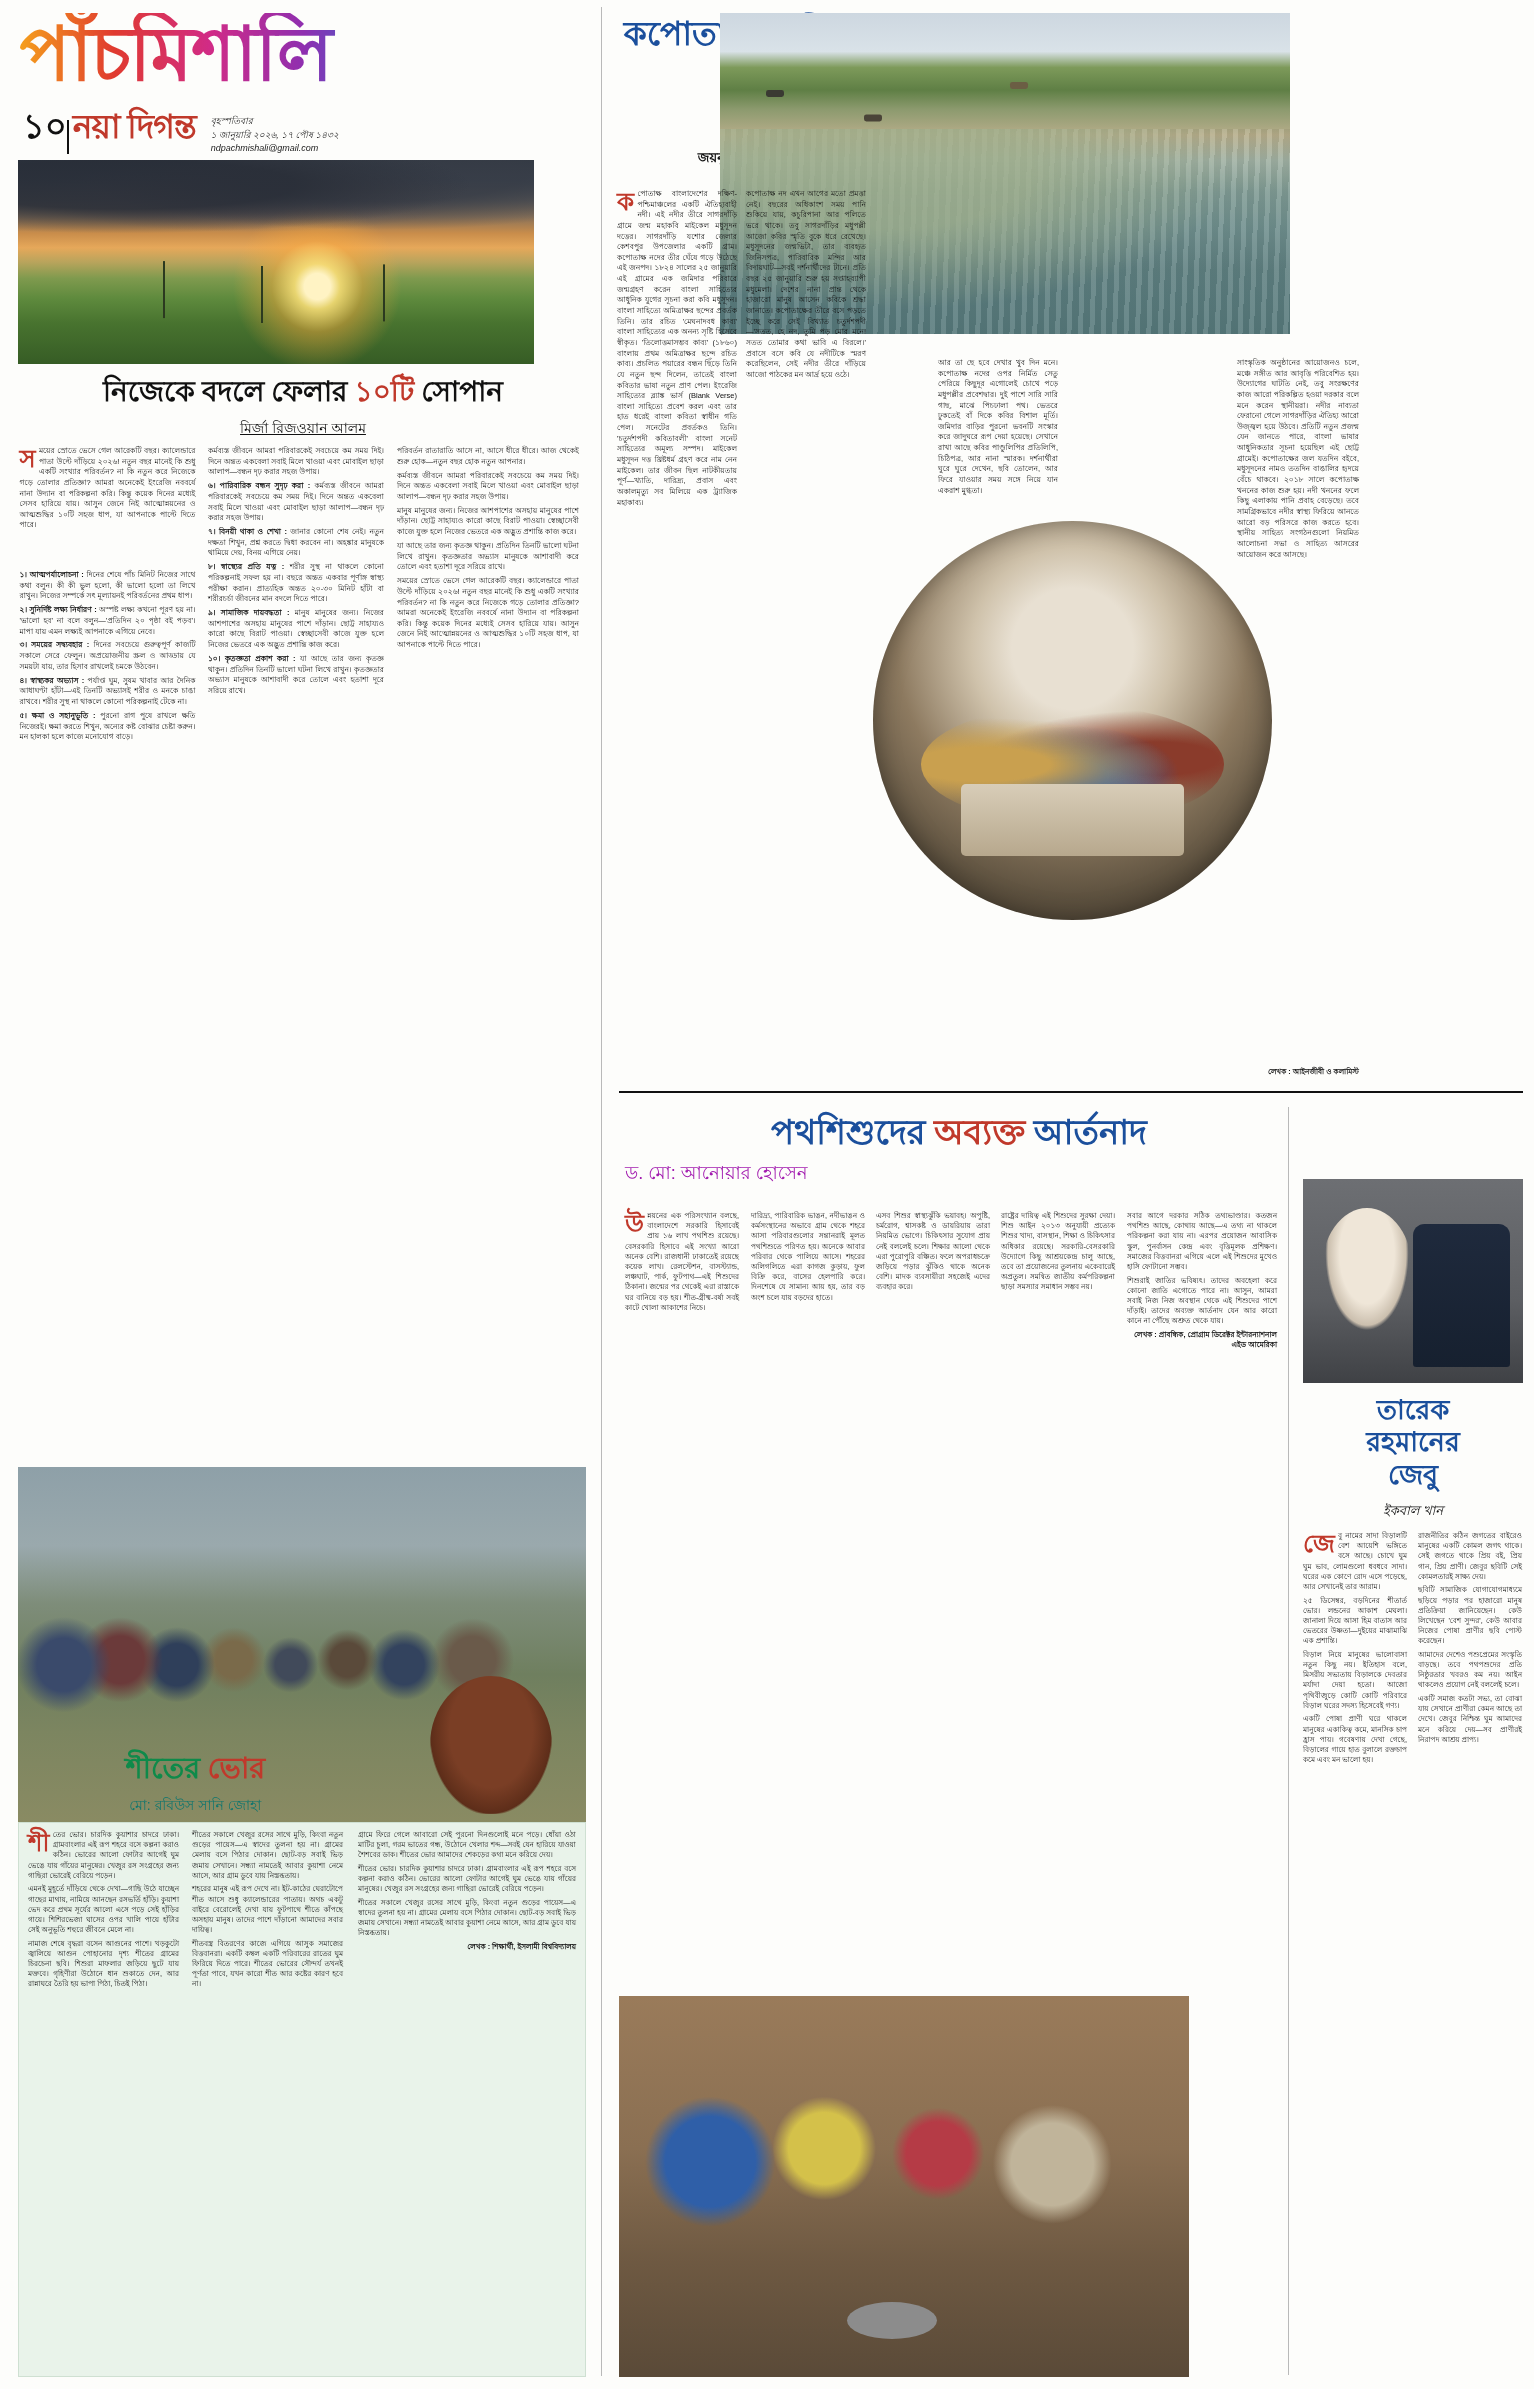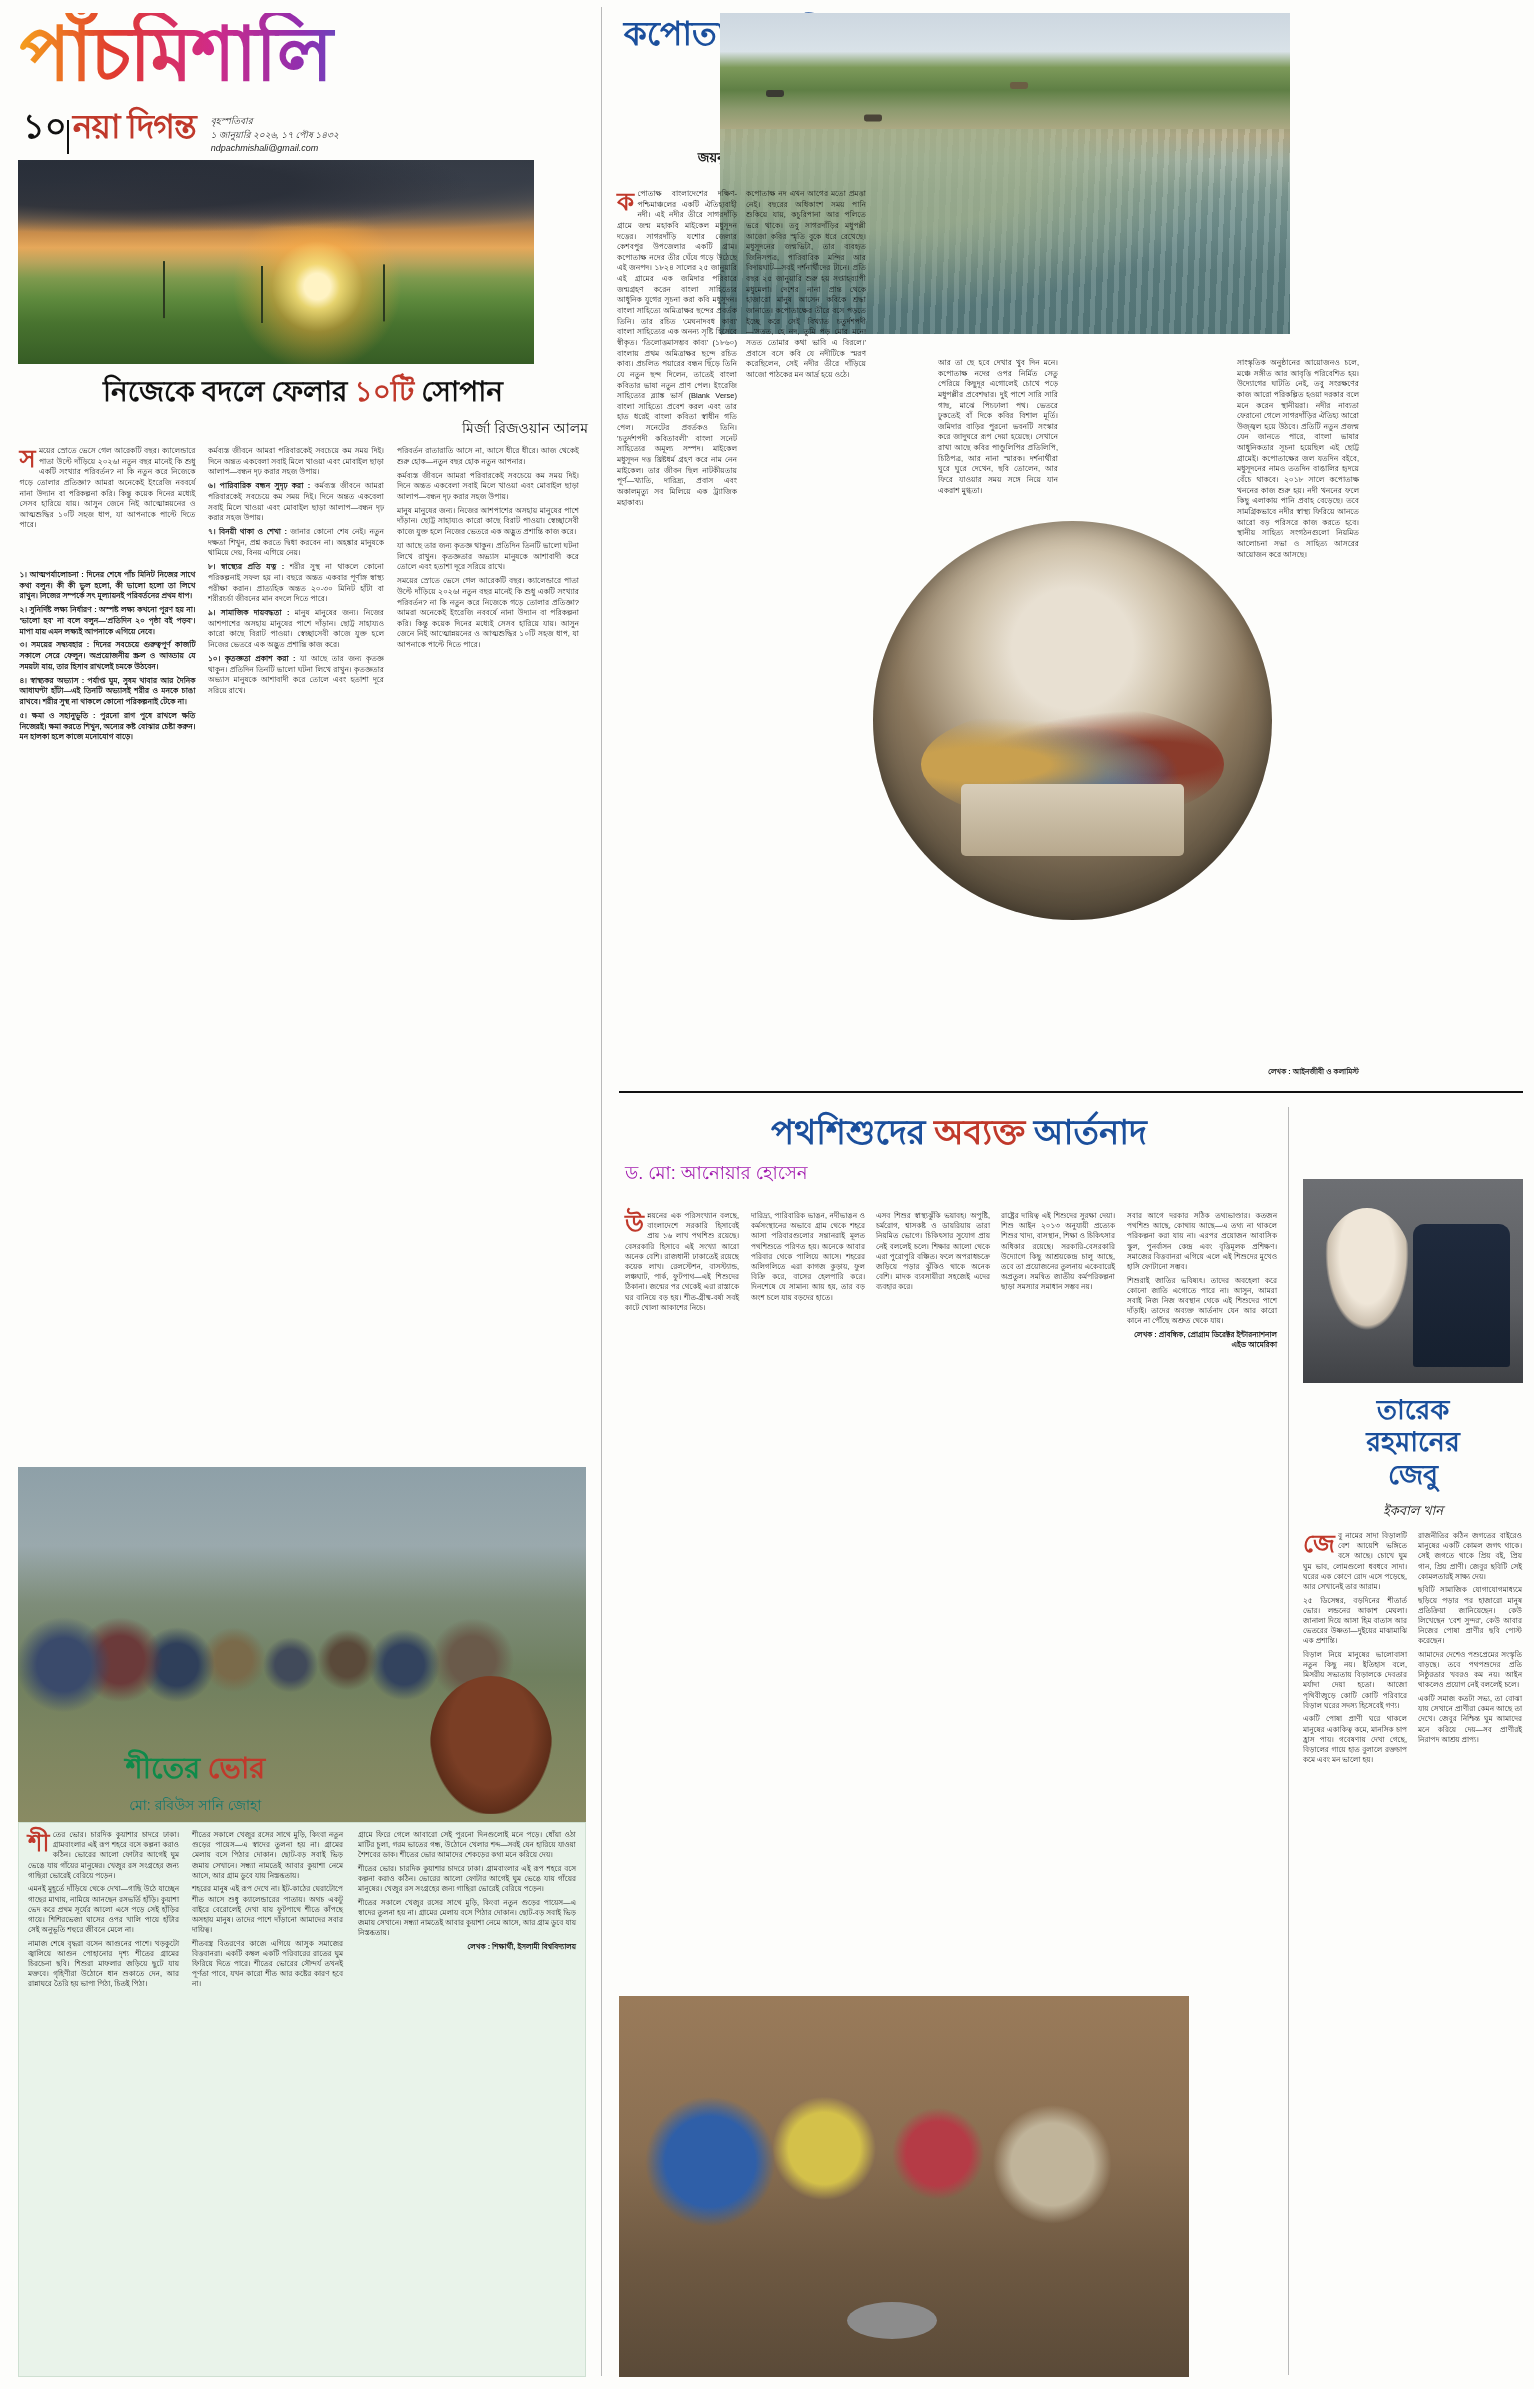--- a/index.html
+++ b/index.html
@@ -221,21 +221,21 @@
     position: absolute; left: 619px; top: 148px; width: 244px;
     text-align: center; font-size: 13px; font-weight: bold; color: #111;
   }
   .title-nijeke {
     position: absolute; left: 18px; top: 376px; width: 570px;
     text-align: center; font-size: 28px; color: #111;
   }
   .title-nijeke .num { color: #c0392b; }
   .byline-nijeke {
     position: absolute; left: 18px; top: 417px; width: 570px;
-    text-align: right; font-size: 14px; color: #111;
+    text-align: center; font-size: 14px; color: #111; text-decoration: underline;
   }
   .title-shiter {
     position: absolute; left: 24.4px; top: 1752px; width: 342px;
     text-align: center; font-size: 29px; color: #0f8a4a;
   }
   .title-shiter .w2 { color: #c0392b; }
   .byline-shiter {
     position: absolute; left: 24.4px; top: 1794px; width: 342px;
     text-align: center; font-size: 14px; color: #0f766e;
   }
@@ -323,21 +323,21 @@
 
   <div class="title-nijeke h-deco">
     <span>নিজেকে বদলে ফেলার</span>
     <span class="num">১০টি</span>
     <span>সোপান</span>
   </div>
   <div class="byline-nijeke">মির্জা রিজওয়ান আলম</div>
 
   <div class="tb tiny just dropcap" style="left:19.5px; top:446px; width:176px;">সময়ের স্রোতে ভেসে গেল আরেকটি বছর। ক্যালেন্ডারে পাতা উল্টে দাঁড়িয়ে ২০২৬! নতুন বছর মানেই কি শুধু একটি সংখ্যার পরিবর্তন? না কি নতুন করে নিজেকে গড়ে তোলার প্রতিজ্ঞা? আমরা অনেকেই ইংরেজি নববর্ষে নানা উদ্যান বা পরিকল্পনা করি। কিন্তু কয়েক দিনের মধ্যেই সেসব হারিয়ে যায়। আসুন জেনে নিই আত্মোন্নয়নের ও আত্মশুদ্ধির ১০টি সহজ ধাপ, যা আপনাকে পাল্টে দিতে পারে।</div>
 
-  <div class="tb tiny just" style="left:19.5px; top:570px; width:176px;font-weight:bold;">
+  <div class="tb tiny just" style="left:19.5px; top:570px; width:176px;">
     <p><b>১। আত্মপর্যালোচনা :</b>
        <span>দিনের শেষে পাঁচ মিনিট নিজের সাথে কথা বলুন। কী কী ভুল হলো, কী ভালো হলো তা লিখে রাখুন। নিজের সম্পর্কে সৎ মূল্যায়নই পরিবর্তনের প্রথম ধাপ।</span></p>
     <p><b>২। সুনির্দিষ্ট লক্ষ্য নির্ধারণ :</b>
        <span>অস্পষ্ট লক্ষ্য কখনো পূরণ হয় না। 'ভালো হব' না বলে বলুন—'প্রতিদিন ২০ পৃষ্ঠা বই পড়ব'। মাপা যায় এমন লক্ষ্যই আপনাকে এগিয়ে নেবে।</span></p>
     <p><b>৩। সময়ের সদ্ব্যবহার :</b>
        <span>দিনের সবচেয়ে গুরুত্বপূর্ণ কাজটি সকালে সেরে ফেলুন। অপ্রয়োজনীয় স্ক্রল ও আড্ডায় যে সময়টা যায়, তার হিসাব রাখলেই চমকে উঠবেন।</span></p>
     <p><b>৪। স্বাস্থ্যকর অভ্যাস :</b>
        <span>পর্যাপ্ত ঘুম, সুষম খাবার আর দৈনিক আধাঘণ্টা হাঁটা—এই তিনটি অভ্যাসই শরীর ও মনকে চাঙা রাখবে। শরীর সুস্থ না থাকলে কোনো পরিকল্পনাই টেকে না।</span></p>
     <p><b>৫। ক্ষমা ও সহানুভূতি :</b>
        <span>পুরনো রাগ পুষে রাখলে ক্ষতি নিজেরই। ক্ষমা করতে শিখুন, অন্যের কষ্ট বোঝার চেষ্টা করুন। মন হালকা হলে কাজে মনোযোগ বাড়ে।</span></p>

